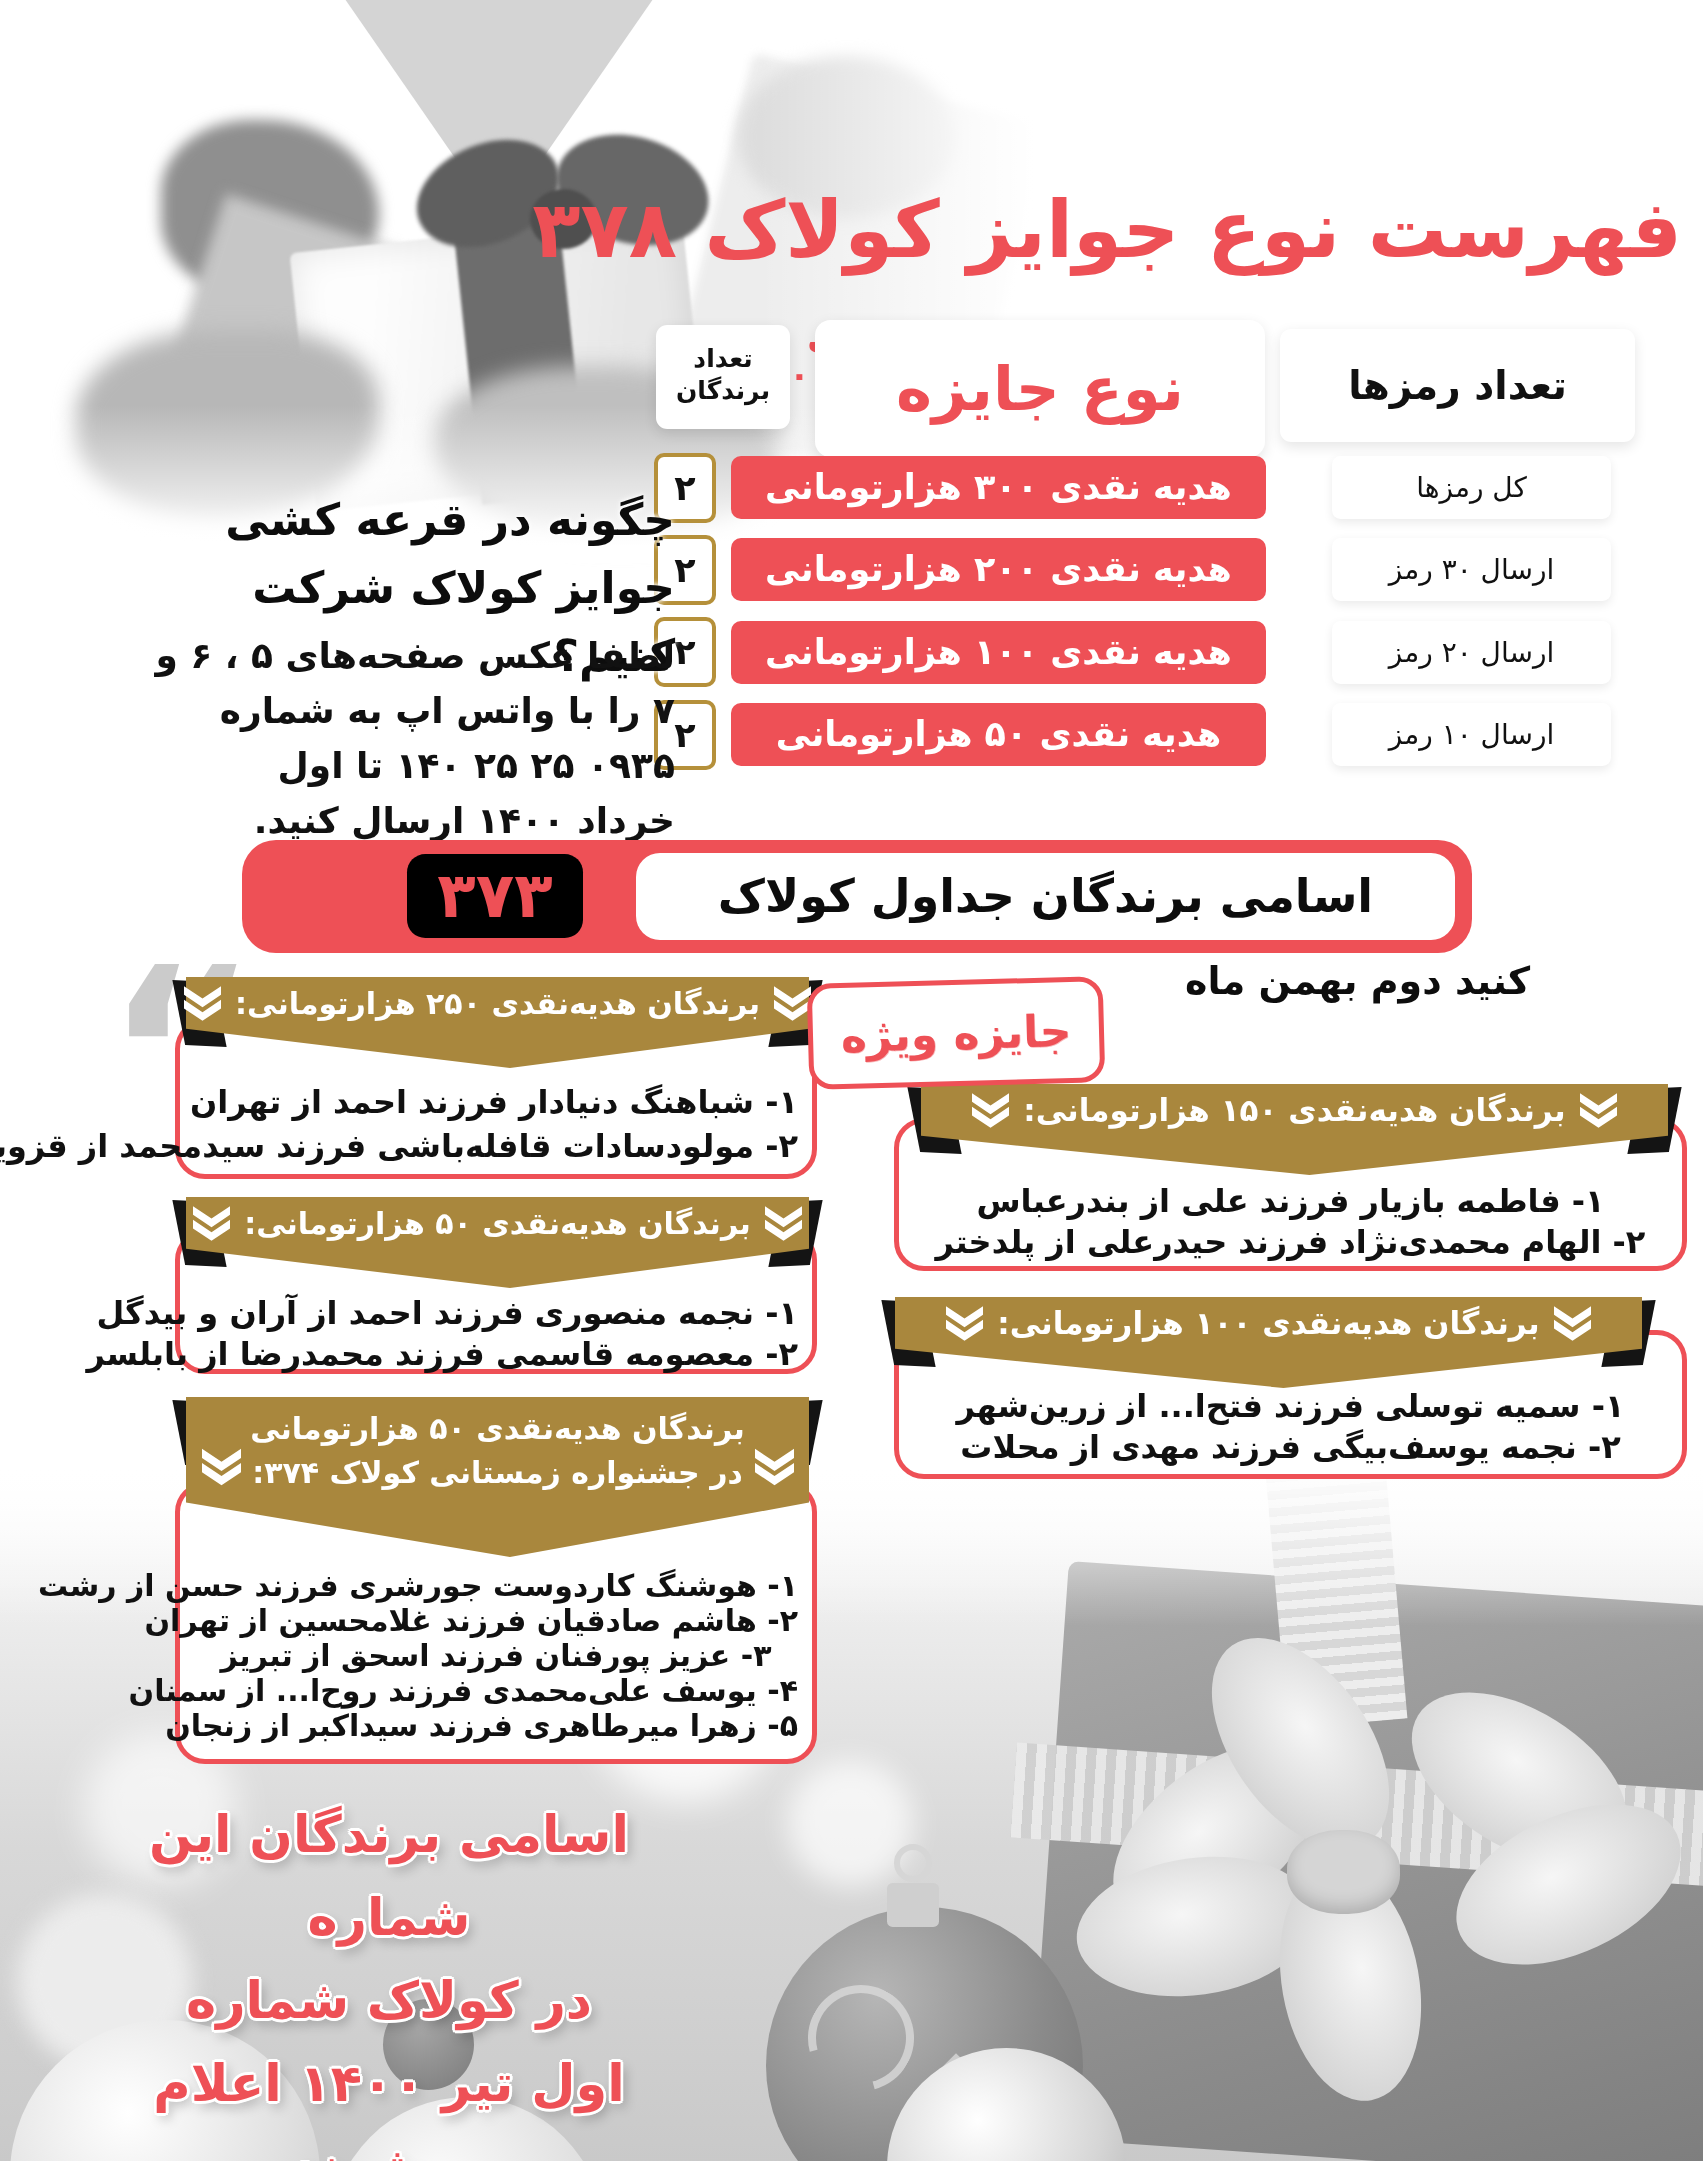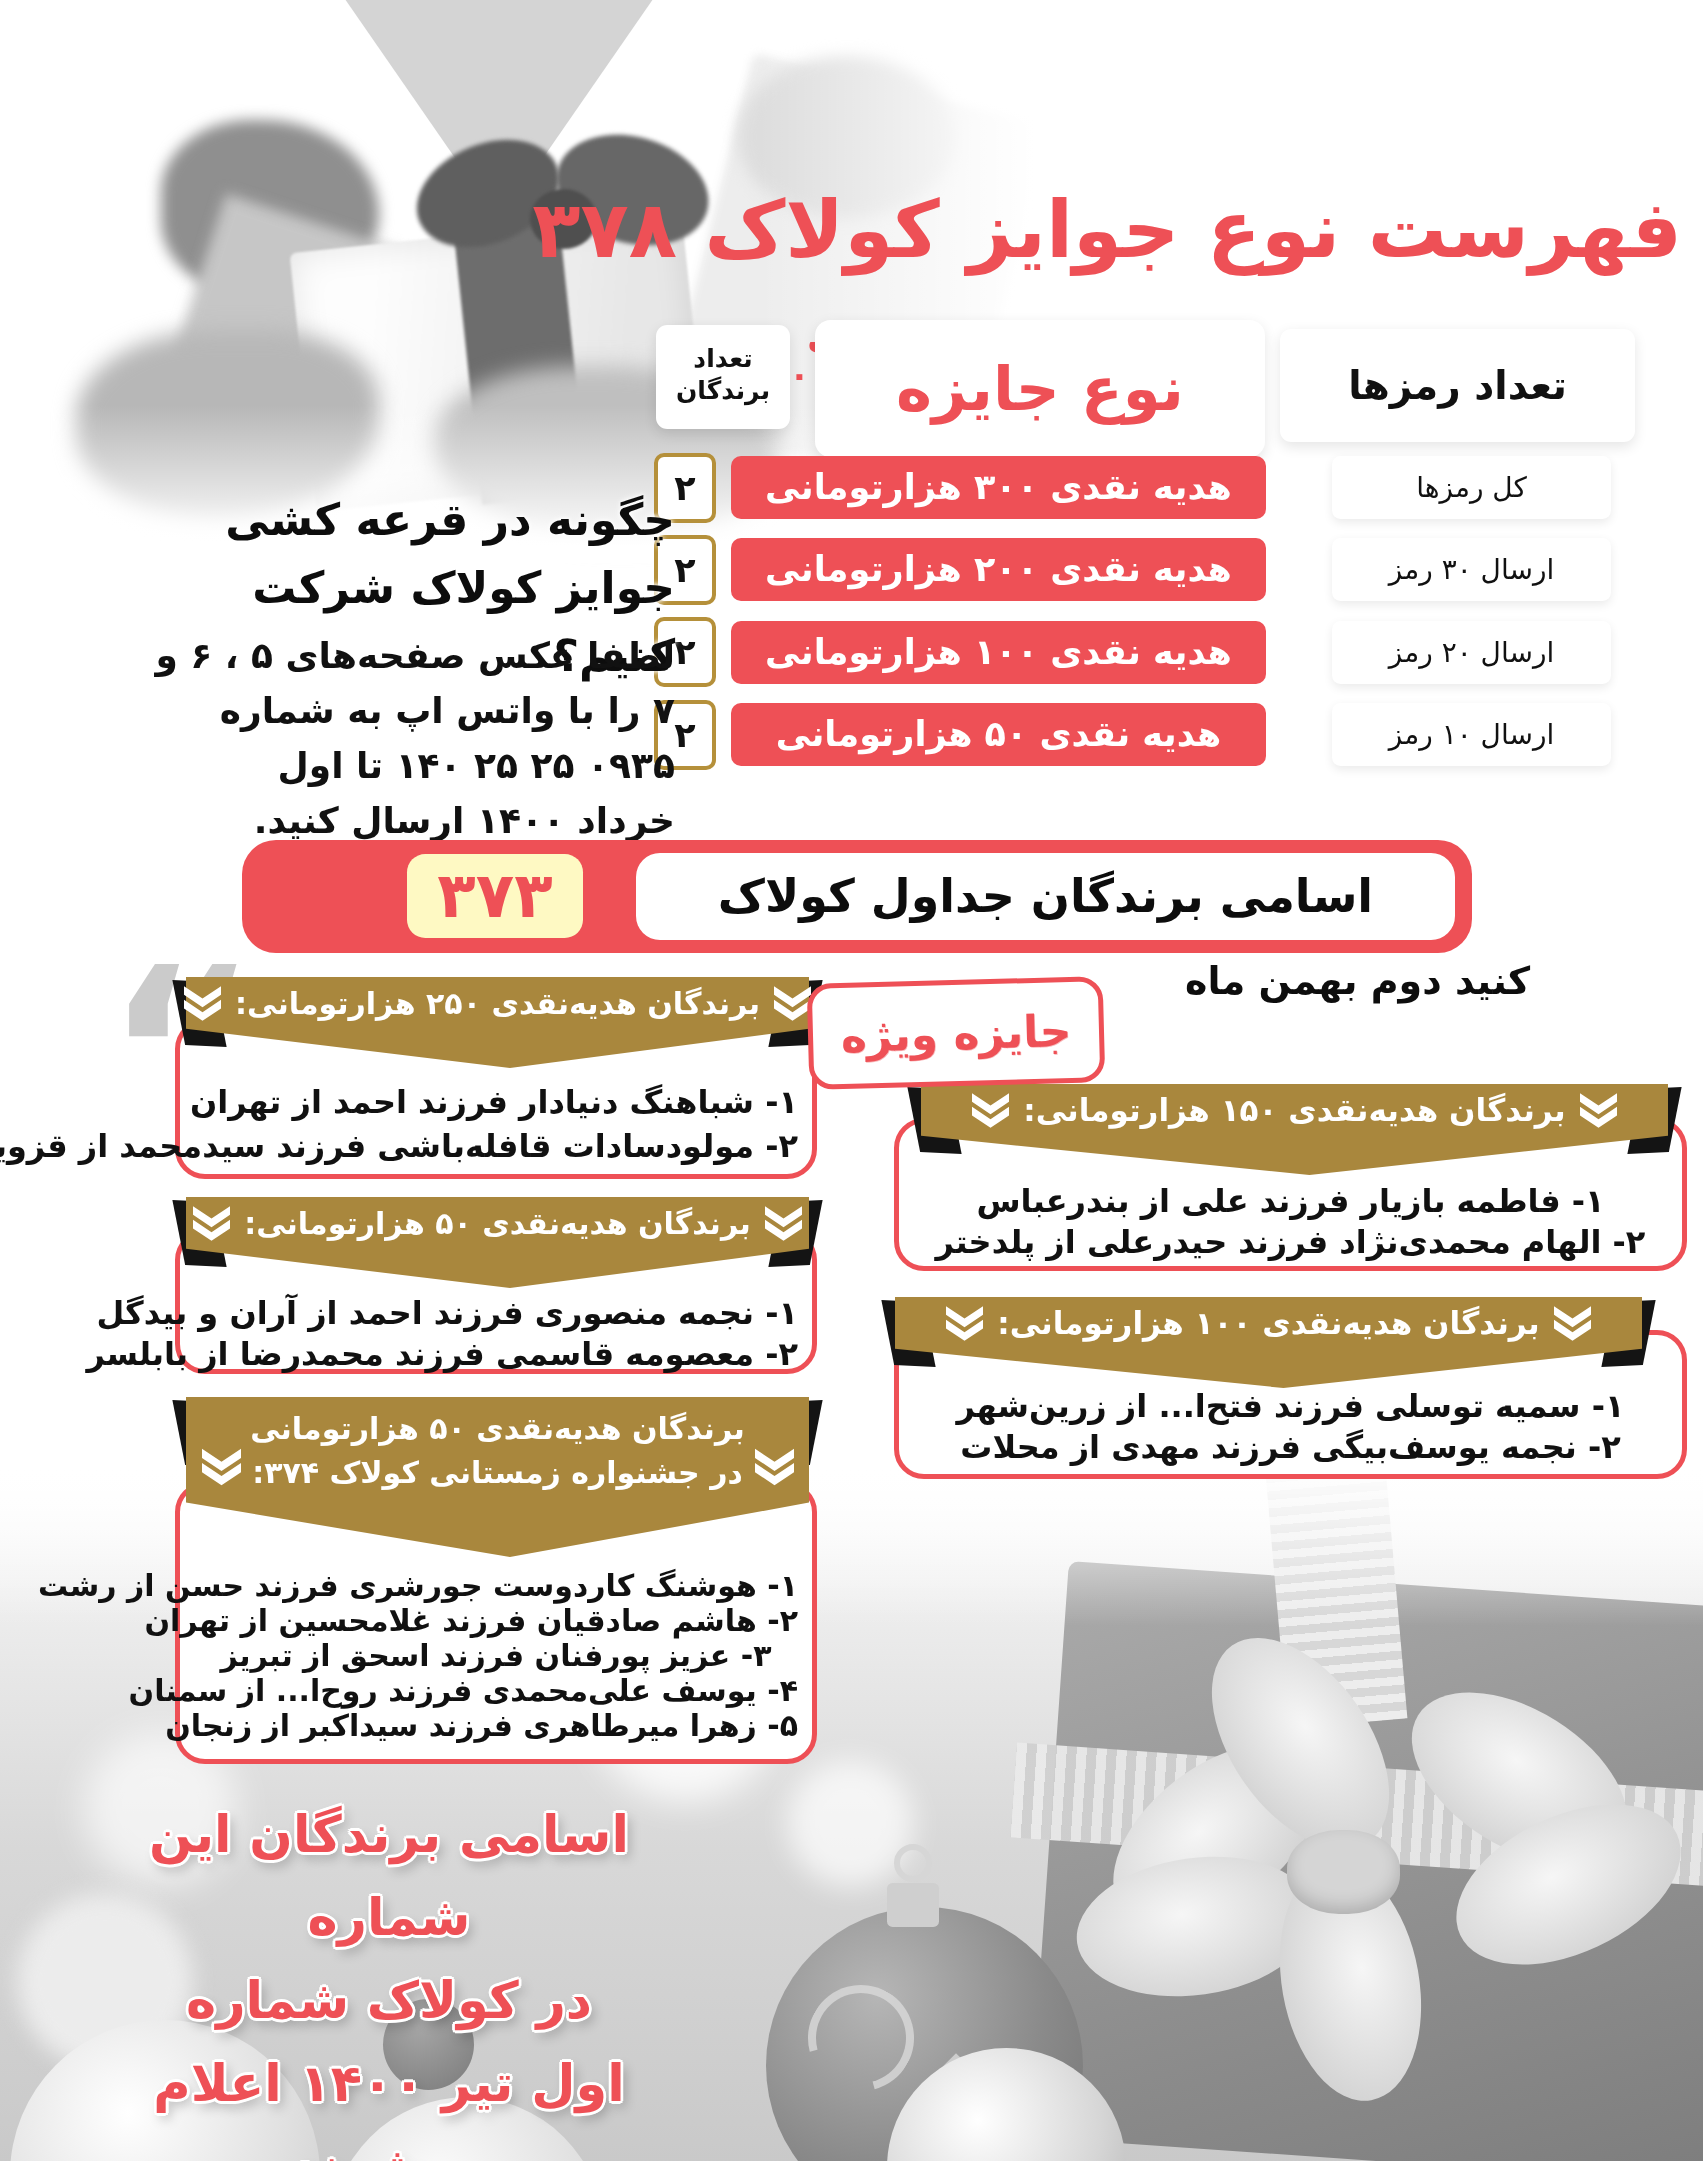--- a/index.html
+++ b/index.html
@@ -118,21 +118,21 @@
                    text-shadow:0 0 4.2px #fff,0 0 7px #fff; }
   .howto-body { position:absolute; left:106px; top:628px; width:570px; text-align:right;
                 font-weight:bold; font-size:36px; line-height:55px; color:#111; z-index:2; }
 
   
   .quote-mark { position:absolute; left:84px; top:838px; width:197px; height:197px; z-index:2;
                 color:#cbcbcb; font-size:232px; line-height:176px; text-align:center;
                 transform:rotate(180deg); font-weight:bold; }
   .main-banner { position:absolute; left:243px; top:840px; width:1230px; height:113px;
                  background:#ee5056; border-radius:34px; z-index:2; }
-  .issue-box { position:absolute; left:165px; top:14px; width:176px; height:84px; background:#fef9c3;
+  .issue-box { position:absolute; left:165px; top:14px; width:176px; height:84px; background:#000000;
                border-radius:18.3px; color:#ee5056; font-weight:bold; font-size:63px;
                text-align:center; line-height:83px; }
   .banner-pill { position:absolute; left:394px; top:13.4px; right:17px; bottom:13.4px; background:#fff;
                  border-radius:24px; color:#0d0d0d; font-weight:bold; font-size:46px;
                  text-align:center; line-height:86px; }
   .period-label { position:absolute; right:173px; top:959px; font-weight:bold; font-size:38px;
                   color:#0d0d0d; z-index:2; }
 
   
   .wbox { position:absolute; background:#fff; border:5px solid #ee5056; border-radius:30px; z-index:2; }

